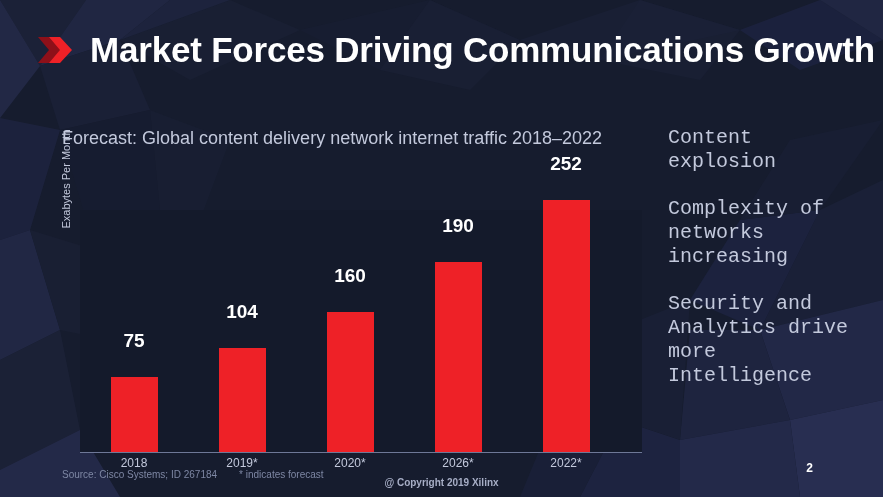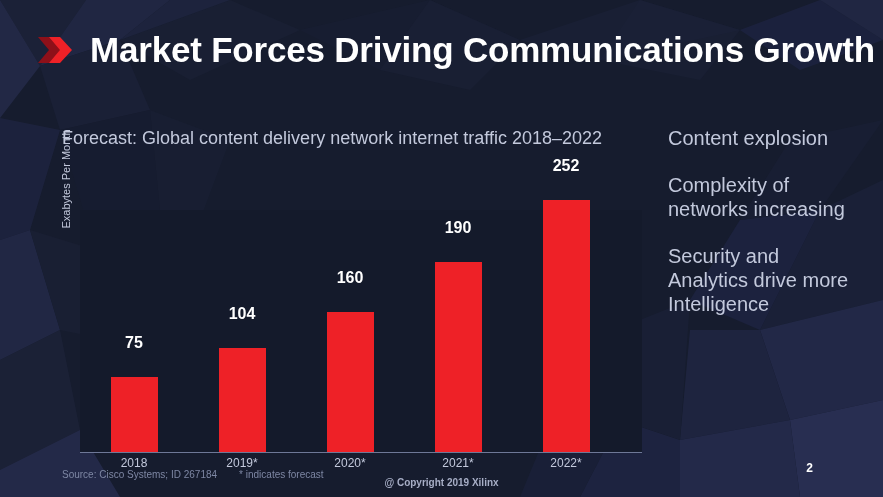--- a/index.html
+++ b/index.html
@@ -112,21 +112,21 @@
   .bar {
     width: 47px;
     margin: 0 auto;
     background: #ee2127;
   }
   .bar-value {
     position: absolute;
     left: 0;
     right: 0;
     color: #ffffff;
-    font-size: 16px;
+    font-size: 19px;
     font-weight: bold;
     text-align: center;
   }
   .cat-labels {
     position: absolute;
     left: 34px;
     right: 0;
     bottom: 6px;
     height: 18px;
   }
@@ -154,20 +154,21 @@
     left: 668px;
     top: 126px;
     width: 190px;
     z-index: 5;
   }
   .bullet {
     color: #c3c9dc;
     font-size: 20px;
     line-height: 24px;
     margin-bottom: 23px;
+    font-family: Liberation Mono, monospace;
   }
 
   
   .copyright {
     position: absolute;
     left: 0;
     right: 0;
     bottom: 9px;
     text-align: center;
     color: #a7aec6;
@@ -269,21 +270,21 @@
       <div class="bar-slot" style="left:432px">
         <div class="bar-value" style="bottom:277px">252</div>
         <div class="bar" style="height:252px"></div>
       </div>
     </div>
 
     <div class="cat-labels">
       <div class="cat-label" style="left:0px">2018</div>
       <div class="cat-label" style="left:108px">2019*</div>
       <div class="cat-label" style="left:216px">2020*</div>
-      <div class="cat-label" style="left:324px">2021*</div>
+      <div class="cat-label" style="left:324px">2026*</div>
       <div class="cat-label" style="left:432px">2022*</div>
     </div>
 
     <div class="chart-footnotes">
       <span>Source: Cisco Systems; ID 267184</span>
       <span>* indicates forecast</span>
     </div>
   </div>
 
   <div class="bullets">

